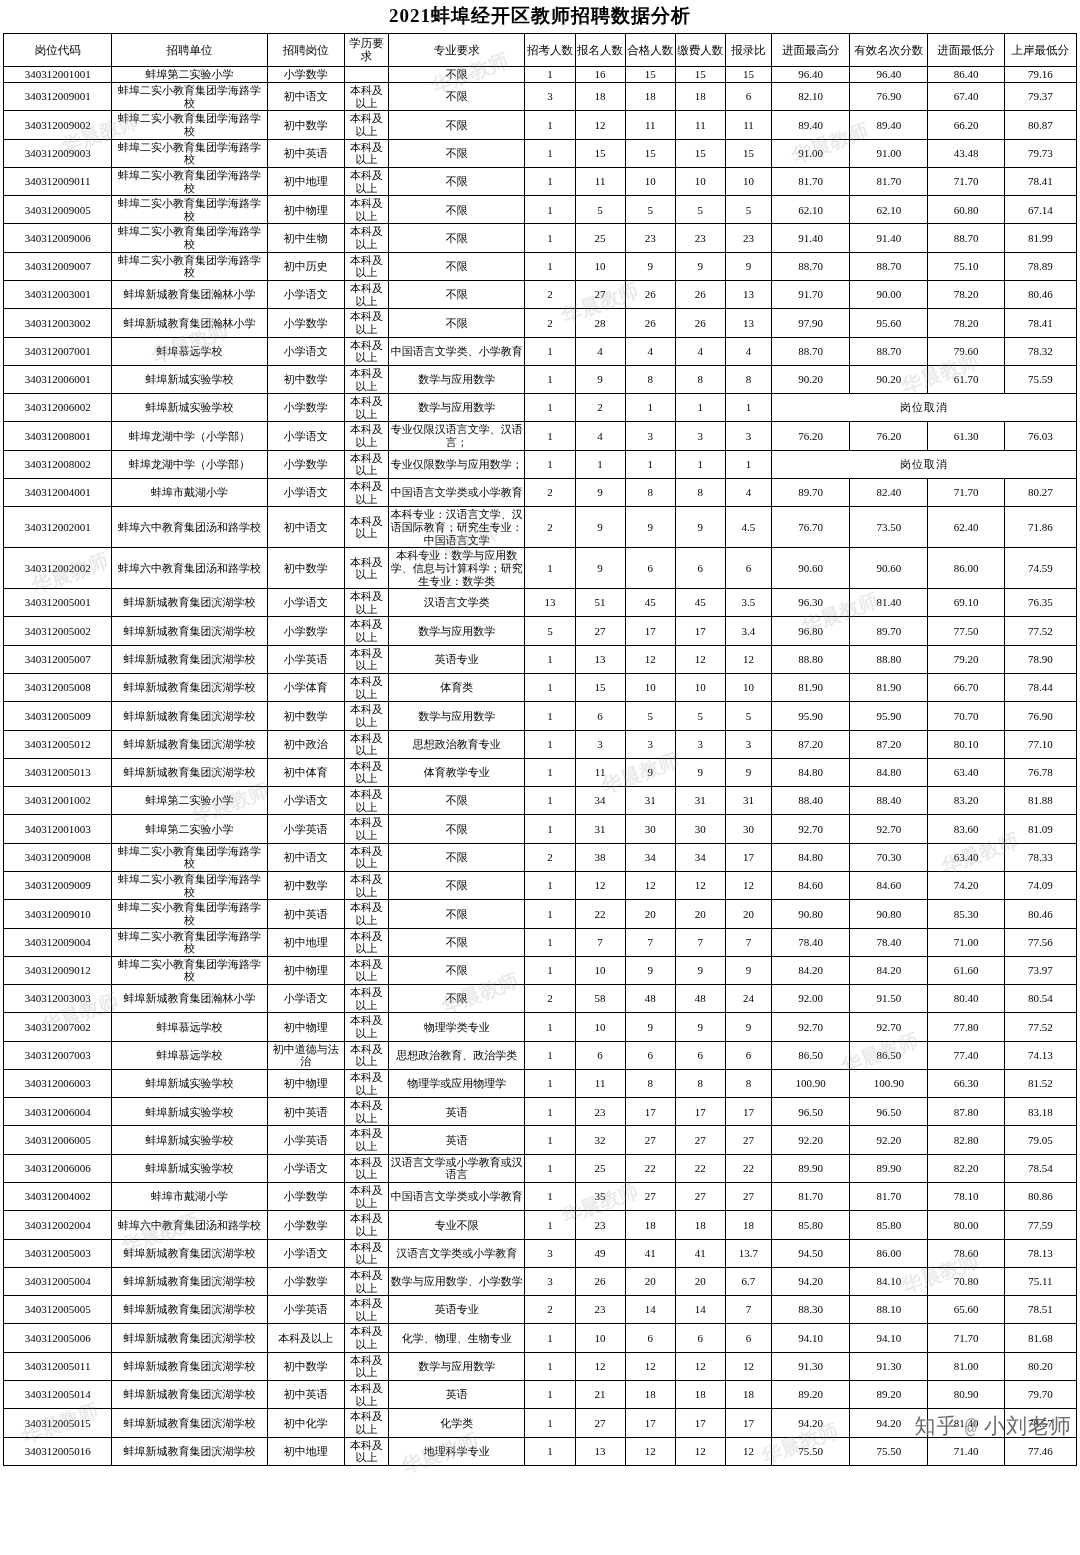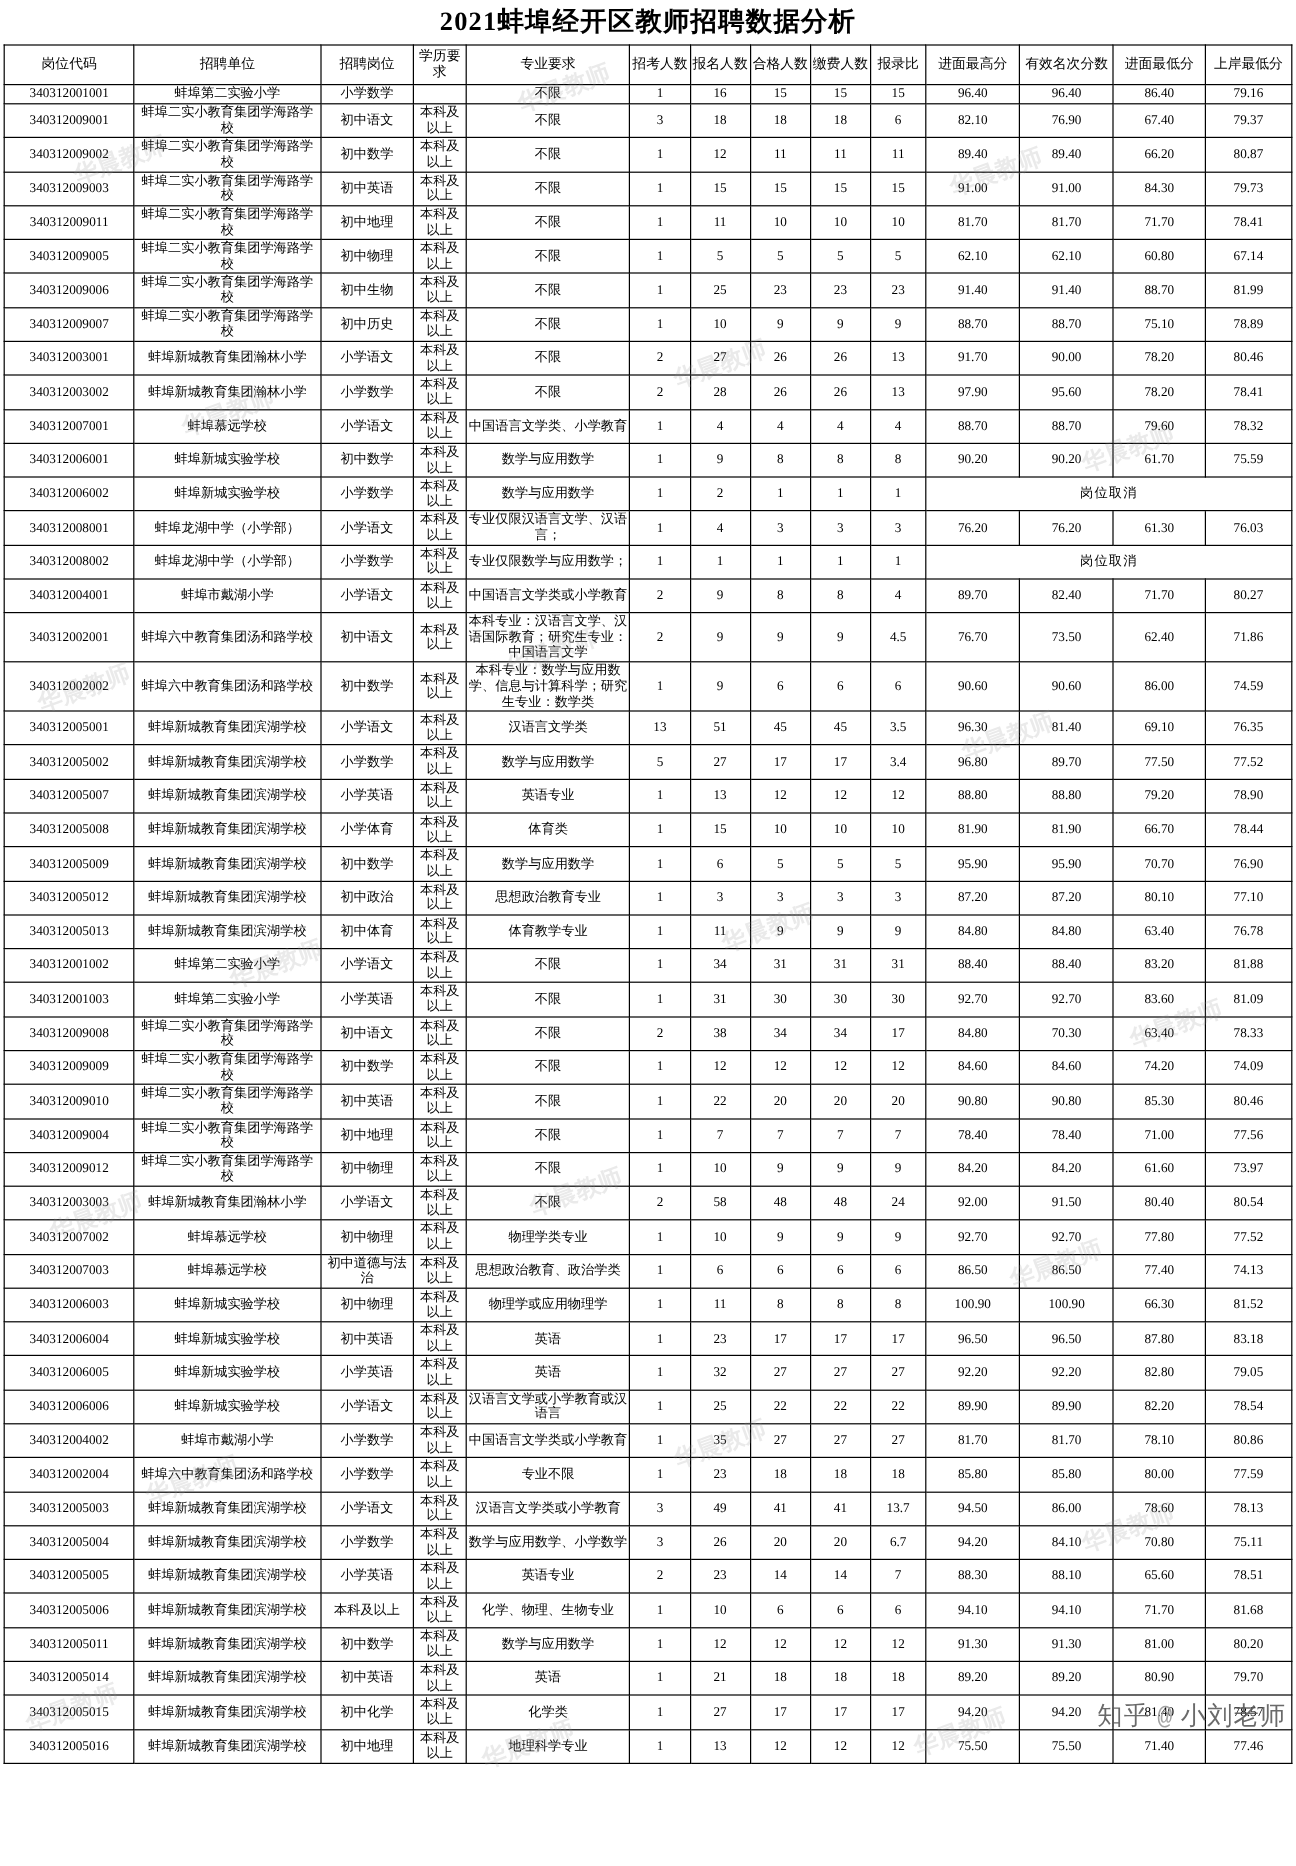--- a/index.html
+++ b/index.html
@@ -14,21 +14,21 @@
     color: #000000;
     position: relative;
     overflow: hidden;
   }
   #page {
     width: 1080px;
     position: relative;
   }
   .title {
     text-align: center;
-    font-size: 22px;
+    font-size: 19px;
     font-weight: bold;
     letter-spacing: 1px;
     padding: 3px 0 4px 0;
     font-family: "Liberation Serif", "DejaVu Serif", serif;
   }
   table.grid {
     border-collapse: collapse;
     width: 1074px;
     margin: 0 3px;
     table-layout: fixed;
@@ -204,21 +204,21 @@
           <td class="post">初中英语</td>
           <td class="edu">本科及以上</td>
           <td class="major">不限</td>
           <td class="num">1</td>
           <td class="num">15</td>
           <td class="num">15</td>
           <td class="num">15</td>
           <td class="num">15</td>
           <td class="num">91.00</td>
           <td class="num">91.00</td>
-          <td class="num">84.30</td>
+          <td class="num">43.48</td>
           <td class="num">79.73</td>
         </tr>
         <tr>
           <td class="code">340312009011</td>
           <td class="unit">蚌埠二实小教育集团学海路学校</td>
           <td class="post">初中地理</td>
           <td class="edu">本科及以上</td>
           <td class="major">不限</td>
           <td class="num">1</td>
           <td class="num">11</td>

